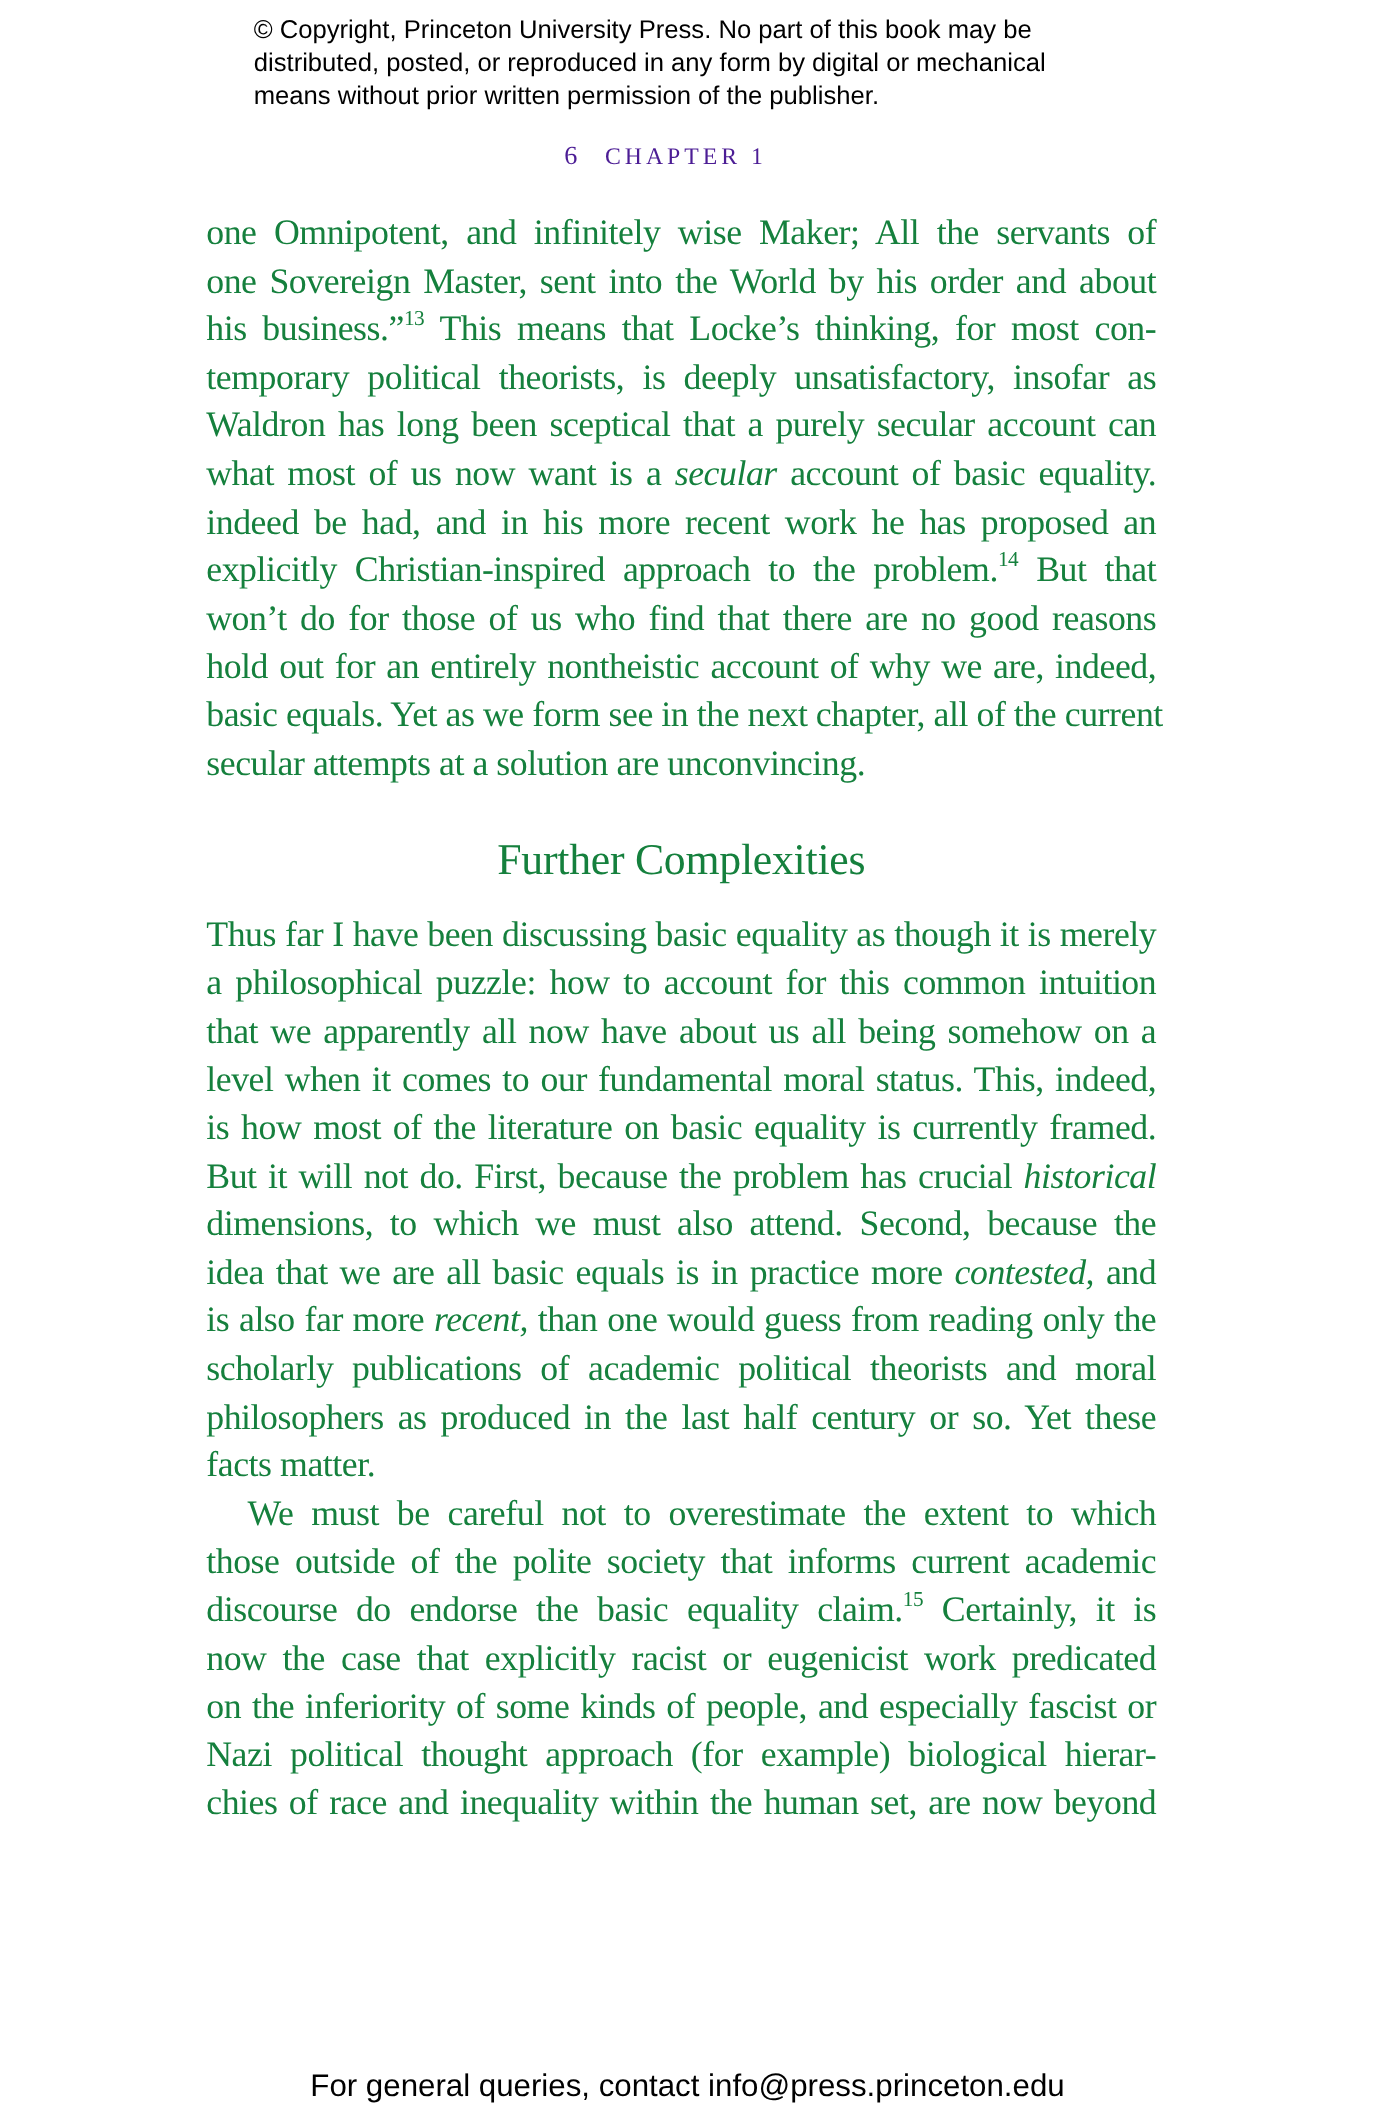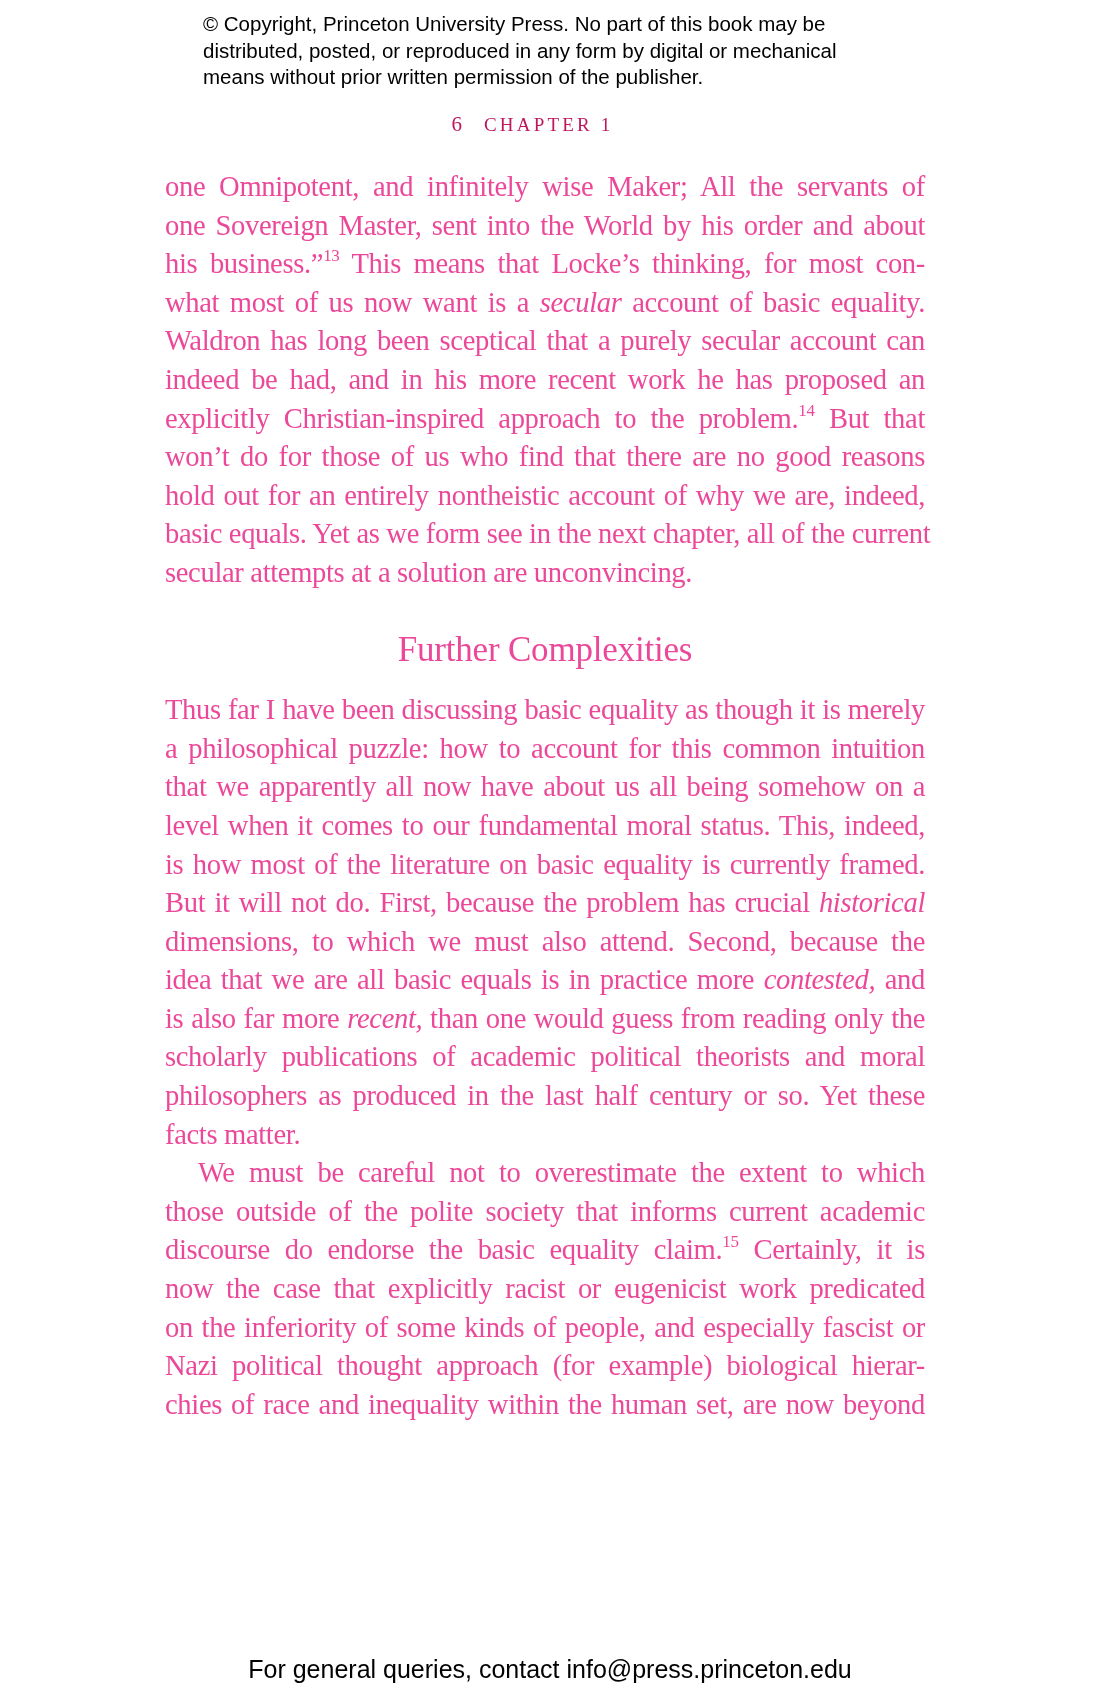--- a/index.html
+++ b/index.html
@@ -5,27 +5,27 @@
   html, body { margin: 0; padding: 0; background: #ffffff; }
   body { width: 1100px; height: 1700px; position: relative; overflow: hidden; }
   .copyright {
     position: absolute; left: 203px; top: 11px;
     font-family: "Liberation Sans", sans-serif;
     font-size: 20.5px; line-height: 26.5px; color: #000;
   }
   .copyright div { white-space: nowrap; }
   .running-head {
     position: absolute; left: 0; width: 1065px; top: 112px; text-align: center;
-    font-family: "Liberation Serif", serif; font-size: 19px; color: #be185d;
+    font-family: "Liberation Serif", serif; font-size: 19px; color: #4c1d95;
     letter-spacing: 3.2px; white-space: nowrap;
   }
   .running-head .pg { margin-right: 22px; letter-spacing: 0; font-size: 21px; }
   .body-text {
     position: absolute; left: 165px; width: 760px; top: 168px;
-    font-family: "Liberation Serif", serif; font-size: 28.6px; color: #ec4899;
+    font-family: "Liberation Serif", serif; font-size: 28.6px; color: #15803d;
     line-height: 38.6px;
   }
   .line {
     display: block; white-space: nowrap; text-align: justify; text-align-last: justify;
     height: 38.6px; letter-spacing: -0.35px;
   }
   .line.last { text-align-last: left; }
   .line.indent { padding-left: 33px; }
   sup { font-size: 17px; line-height: 0; vertical-align: 12px; }
   .heading {
@@ -50,22 +50,23 @@
 <div class="running-head">
   <span class="pg">6</span><span>CHAPTER 1</span>
 </div>
 
 <div class="body-text">
 
   <div>
     <span class="line">one Omnipotent, and infinitely wise Maker; All the servants of</span>
     <span class="line">one Sovereign Master, sent into the World by his order and about</span>
     <span class="line"><span>his business.”</span><sup>13</sup><span> This means that Locke’s thinking, for most con-</span></span>
+    <span class="line">temporary political theorists, is deeply unsatisfactory, insofar as</span>
+    <span class="line">Waldron has long been sceptical that a purely secular account can</span>
     <span class="line"><span>what most of us now want is a </span><i>secular</i><span> account of basic equality.</span></span>
-    <span class="line">Waldron has long been sceptical that a purely secular account can</span>
     <span class="line">indeed be had, and in his more recent work he has proposed an</span>
     <span class="line"><span>explicitly Christian-inspired approach to the problem.</span><sup>14</sup><span> But that</span></span>
     <span class="line">won’t do for those of us who find that there are no good reasons</span>
     <span class="line">hold out for an entirely nontheistic account of why we are, indeed,</span>
     <span class="line">basic equals. Yet as we form see in the next chapter, all of the current</span>
     <span class="line last">secular attempts at a solution are unconvincing.</span>
   </div>
 
   <span class="heading">Further Complexities</span>
 

